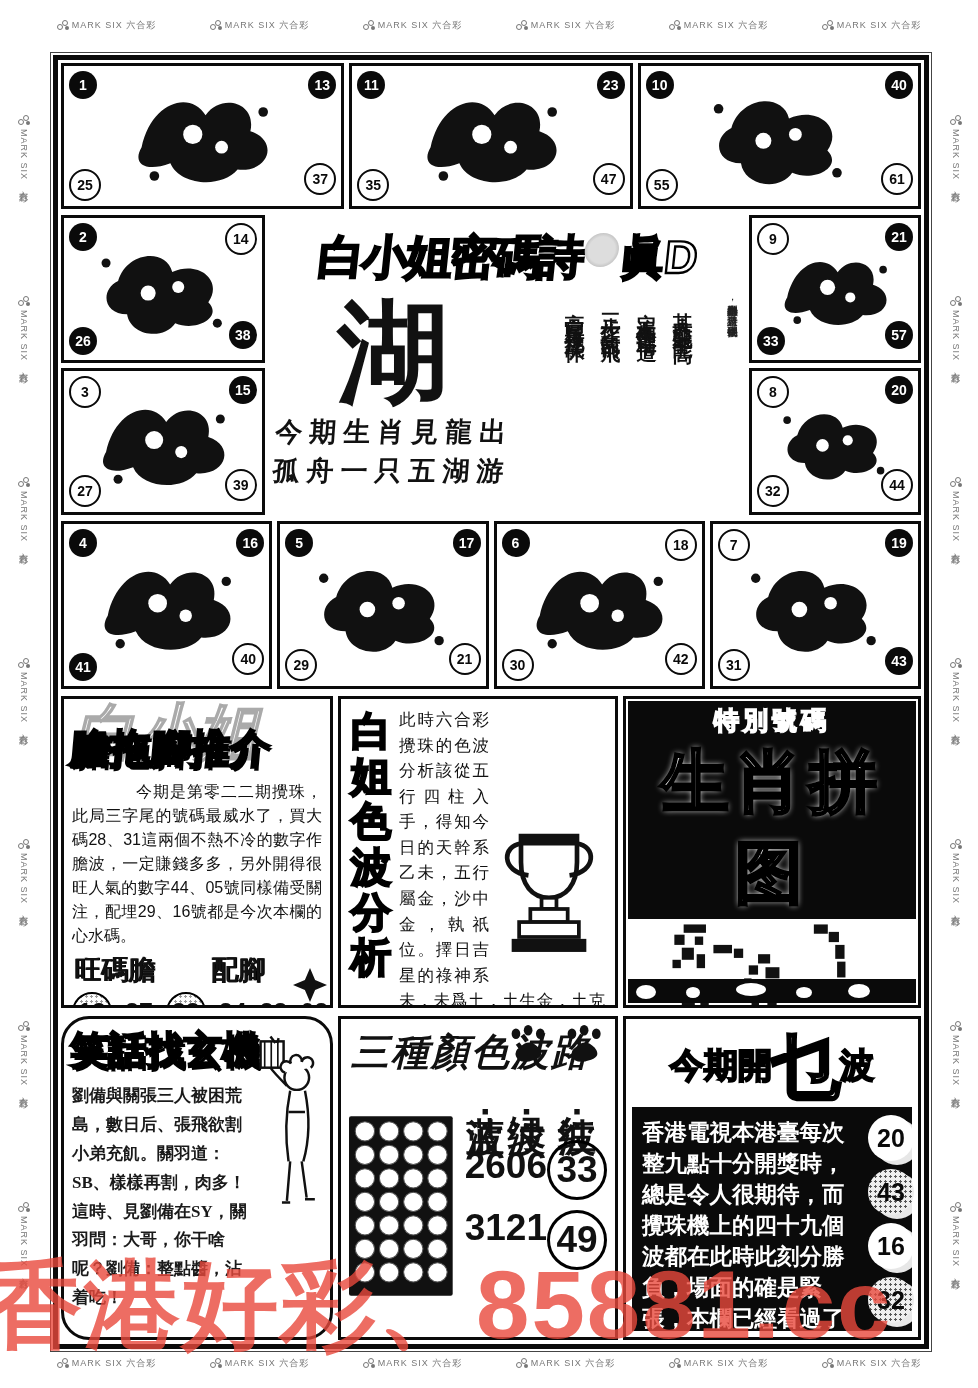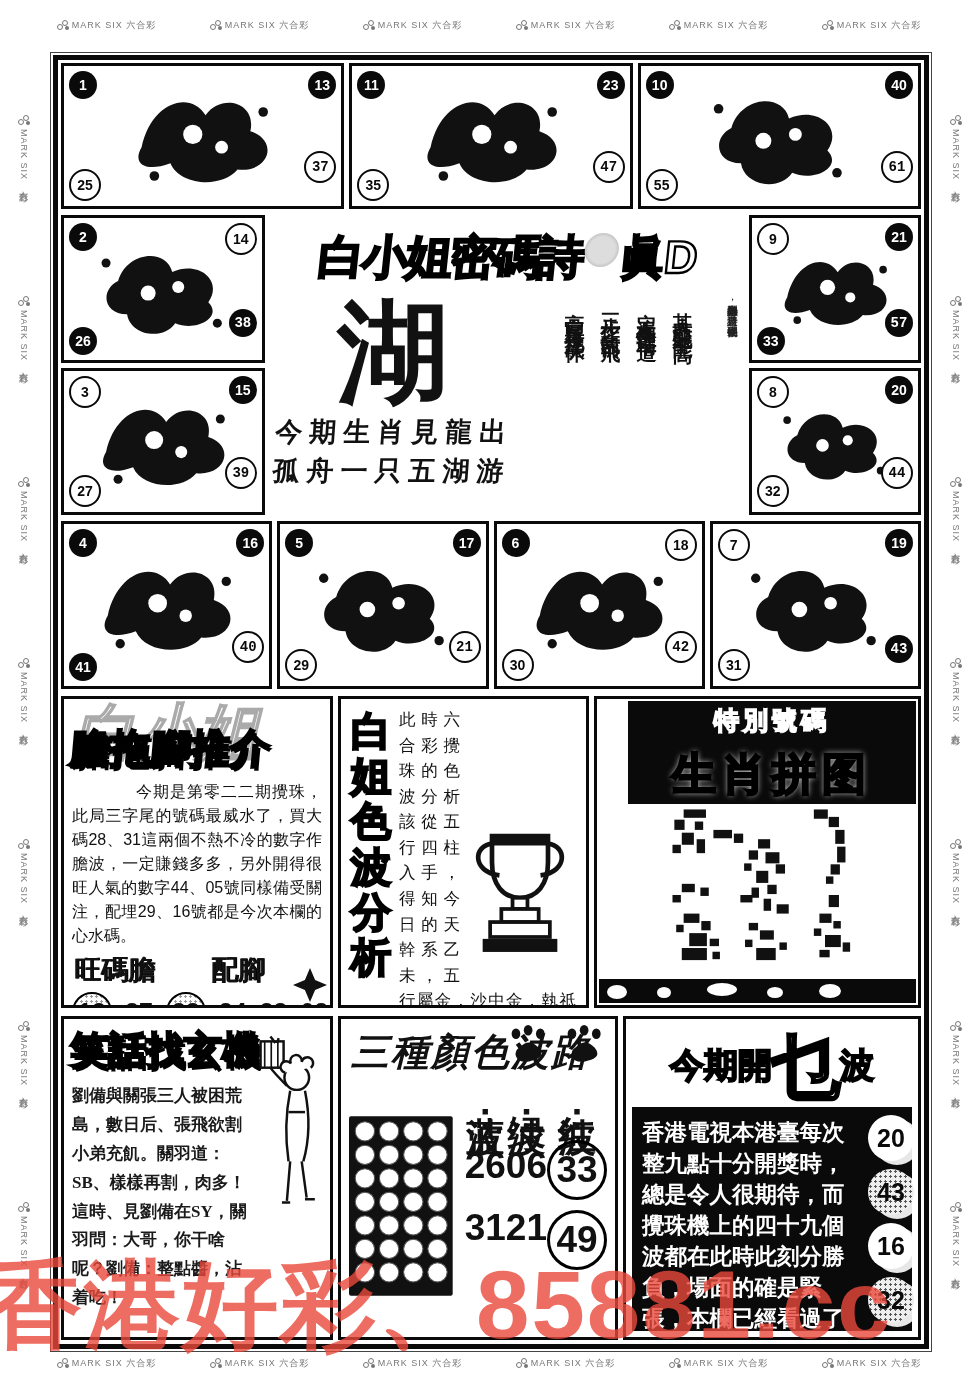--- a/index.html
+++ b/index.html
@@ -26,21 +26,21 @@
   .r1{height:146px;} .r4{height:168px;}
   .r23{height:300px;display:flex;gap:5px;padding:3px;}
   .colL{width:244px;display:flex;flex-direction:column;gap:5px;}
   .colR{width:206px;display:flex;flex-direction:column;gap:5px;}
   .cell{flex:1;border:3px solid #0a0a0a;position:relative;background:#fff;overflow:hidden;}
   .corner{position:absolute;width:28px;height:28px;border-radius:50%;
           display:flex;align-items:center;justify-content:center;
           font-weight:bold;font-size:14px;z-index:2;}
   .corner.dark{background:#0a0a0a;color:#fff;}
   .corner.lite{border:2px solid #0a0a0a;color:#0a0a0a;background:#fff;}
-  .tl{left:5px;top:5px;} .tr{right:5px;top:5px;} .bl{left:5px;bottom:5px;} .br{right:5px;bottom:23px;font-family:Liberation Mono, monospace;}
+  .tl{left:5px;top:5px;} .tr{right:5px;top:5px;} .bl{left:5px;bottom:5px;} .br{right:5px;bottom:11px;}
   .wc{position:absolute;left:12%;top:10%;width:76%;height:80%;}
   
   .centre{flex:1;display:flex;flex-direction:column;padding:2px 4px;}
   .bigtitle{white-space:nowrap;text-align:center;margin-top:10px;
             font-weight:900;font-size:46px;letter-spacing:-2px;
             color:#fff;-webkit-text-stroke:2.4px #000;transform:skewX(-6deg);}
   .inkdot{display:inline-block;width:34px;height:34px;border-radius:50%;
           background:radial-gradient(circle,#ddd 55%,#999 100%);vertical-align:6px;margin:0 2px;}
   .centre .body{flex:1;display:flex;margin-top:6px;}
   .cleft{flex:1.2;display:flex;flex-direction:column;align-items:center;}
@@ -48,22 +48,22 @@
   .hints{font-weight:900;font-size:27px;letter-spacing:7px;white-space:nowrap;
          font-family:"Liberation Serif",serif;transform:skewX(-4deg);line-height:1.45;}
   .cright{width:228px;display:flex;flex-direction:row-reverse;justify-content:flex-start;gap:9px;padding-top:2px;}
   .poemcol{writing-mode:vertical-rl;font-size:20px;font-weight:bold;letter-spacing:5px;
            font-family:"Liberation Serif",serif;}
   .notecol{writing-mode:vertical-rl;font-size:10.5px;line-height:1.5;height:205px;width:34px;color:#222;}
   
   .band{display:flex;gap:5px;padding:4px 3px;}
   .mid{height:312px;} .bot{flex:1;}
   .panel{border:3px solid #0a0a0a;background:#fff;position:relative;overflow:hidden;}
-  .pA{width:266px;} .pB{flex:1;} .pC{width:292px;padding-left:29px;}
-  .pD{width:266px;} .pE{flex:1;} .pF{width:292px;}
+  .pA{width:266px;} .pB{flex:1;} .pC{width:292px;}
+  .pD{width:266px;border-radius:28px;} .pE{flex:1;} .pF{width:292px;}
   
   .ghost{position:absolute;left:14px;top:-8px;font-size:62px;font-weight:900;
          color:#fff;-webkit-text-stroke:1.6px #aaa;transform:skewX(-14deg);z-index:0;}
   .pA h2{position:relative;z-index:1;margin:22px 4px 4px 6px;font-size:40px;font-weight:900;
          color:#fff;-webkit-text-stroke:2.2px #000;text-shadow:3px 3px 0 #000;
          transform:skewX(-5deg);white-space:nowrap;}
   .pA .txt{position:relative;z-index:1;margin:2px 8px;font-size:16px;line-height:1.5;
            text-align:justify;text-indent:4em;}
   .lblrow{display:flex;gap:56px;margin:4px 10px 2px;font-size:27px;font-weight:900;
           text-shadow:1px 0 #000;}
@@ -74,22 +74,22 @@
   .star4{position:absolute;right:3px;bottom:3px;z-index:2;}
   
   .pB{display:flex;padding:6px 4px;}
   .vtitle{display:flex;flex-direction:column;width:52px;align-items:center;margin-top:4px;}
   .vtitle span{font-size:40px;font-weight:900;line-height:1.13;color:#fff;-webkit-text-stroke:2.4px #000;}
   .pB .txt{flex:1;font-size:16.5px;line-height:1.55;text-align:justify;margin:2px 6px 0 2px;}
   .pB .txt svg{float:right;margin:118px 0 0 4px;}
   
   .pchead{background:#0a0a0a;margin:2px;padding:3px 0 0;text-align:center;}
   .pchead .b1{font-size:25px;font-weight:900;color:#0a0a0a;-webkit-text-stroke:1.6px #fff;letter-spacing:4px;}
-  .pchead .b2{display:block;font-size:44px;font-weight:900;color:#fff;-webkit-text-stroke:2.6px #000;
-              text-shadow:0 0 6px #fff,0 0 2px #fff;letter-spacing:6px;margin:8px 0 -6px;}
+  .pchead .b2{display:block;font-size:68px;font-weight:900;color:#fff;-webkit-text-stroke:2.6px #000;
+              text-shadow:0 0 6px #fff,0 0 2px #fff;letter-spacing:6px;margin:0 0 -6px;}
   .pz{display:block;margin:4px auto 0;width:256px;height:186px;}
   .pzfoot{position:absolute;left:2px;right:2px;bottom:2px;height:24px;background:#0a0a0a;}
   .pzfoot i{position:absolute;background:#fff;border-radius:50%;}
   
   .pD h2{margin:6px 4px 2px 6px;font-size:38px;font-weight:900;white-space:nowrap;
          color:#fff;-webkit-text-stroke:2.2px #000;text-shadow:3px 3px 0 #000;}
   .pD .txt{margin:6px 74px 4px 8px;font-size:17px;line-height:1.7;color:#1a1a1a;
            font-family:"Liberation Serif",serif;font-weight:bold;}
   .lady{position:absolute;right:2px;top:4px;}
   

